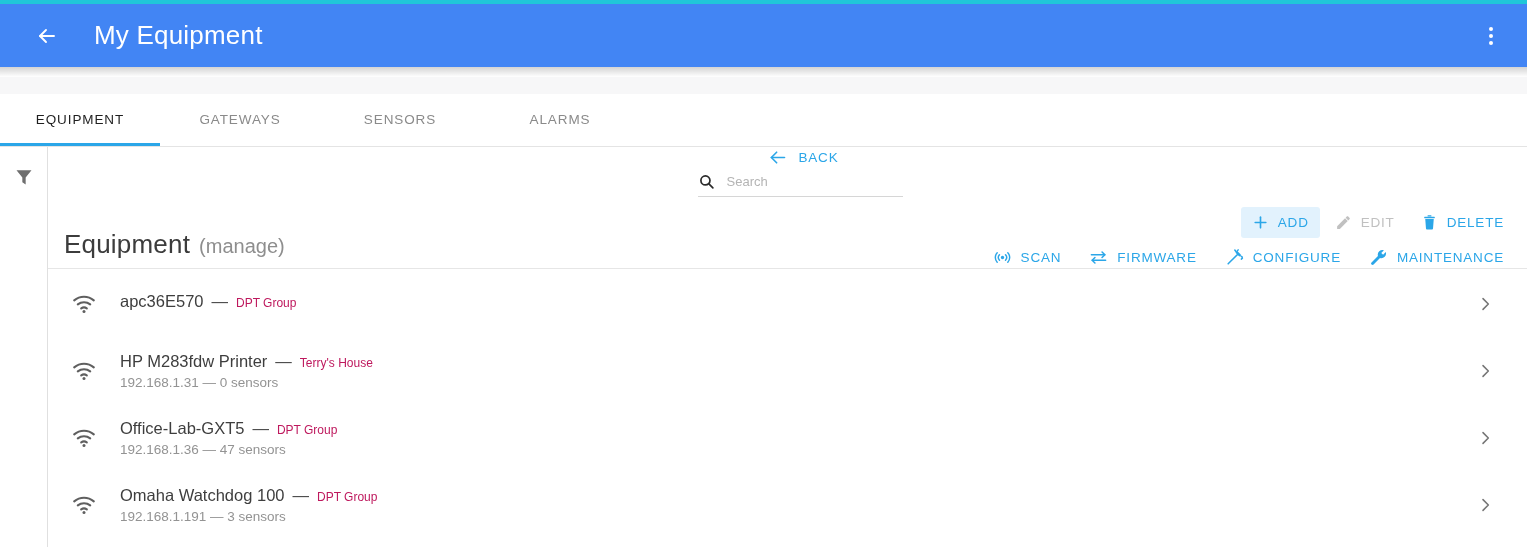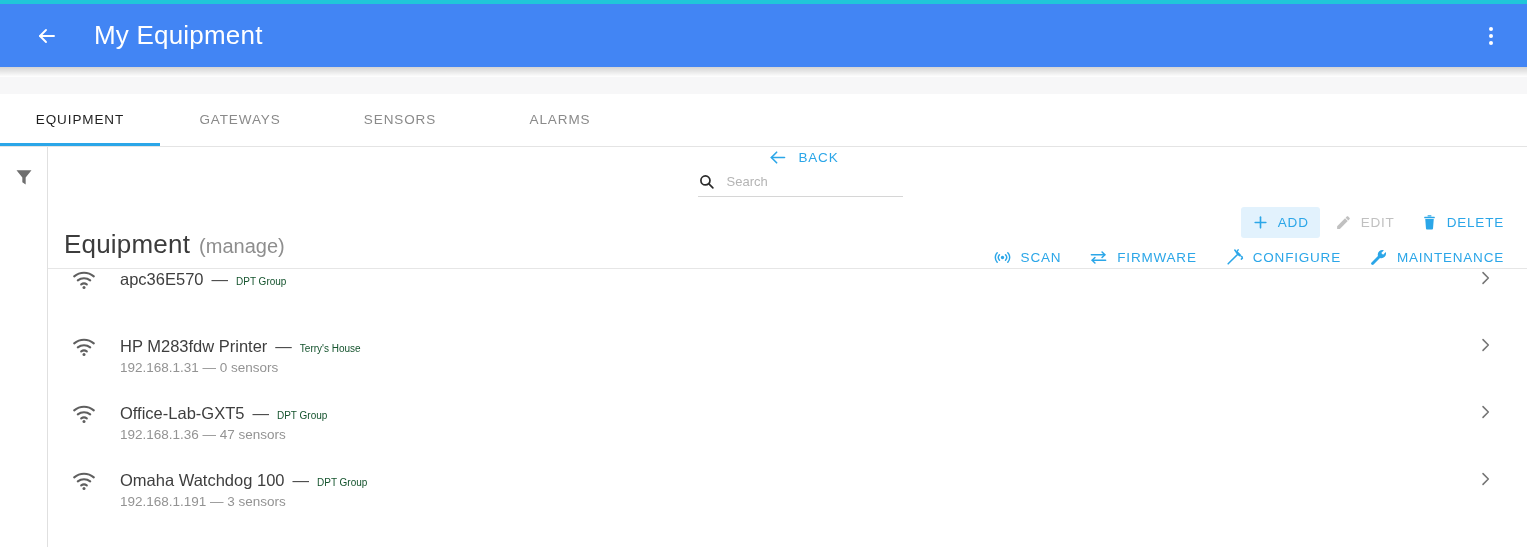--- a/index.html
+++ b/index.html
@@ -200,37 +200,37 @@
 
   
   .list {
     position: absolute;
     top: 123px; left: 0; right: 0; bottom: 0;
     overflow: hidden;
   }
   .row {
     height: 67px;
     display: flex;
-    align-items: flex-start;
+    align-items: center;
     padding: 0 34px 0 14px;
     cursor: pointer;
   }
   .row-icon {
     width: 44px;
     display: flex; justify-content: center; align-items: center;
     flex-shrink: 0;
   }
   .row-text { flex: 1; padding-left: 14px; }
   .row-title-line {
     display: flex; align-items: baseline; gap: 8px;
     margin-bottom: 4px;
   }
   .row-name { font-size: 16.5px; color: #3e3e3e; }
   .row-dash { font-size: 16.5px; color: #4a4a4a; }
-  .row-group { font-size: 10px; color: #14532d; }
+  .row-group { font-size: 12px; color: #be185d; }
   .row-sub { font-size: 13.5px; color: #939393; }
   .chevron { flex-shrink: 0; }
 
   .icon-svg { display: block; }
 </style>
 </head>
 <body>
 
 <div class="accent-strip"></div>
 

